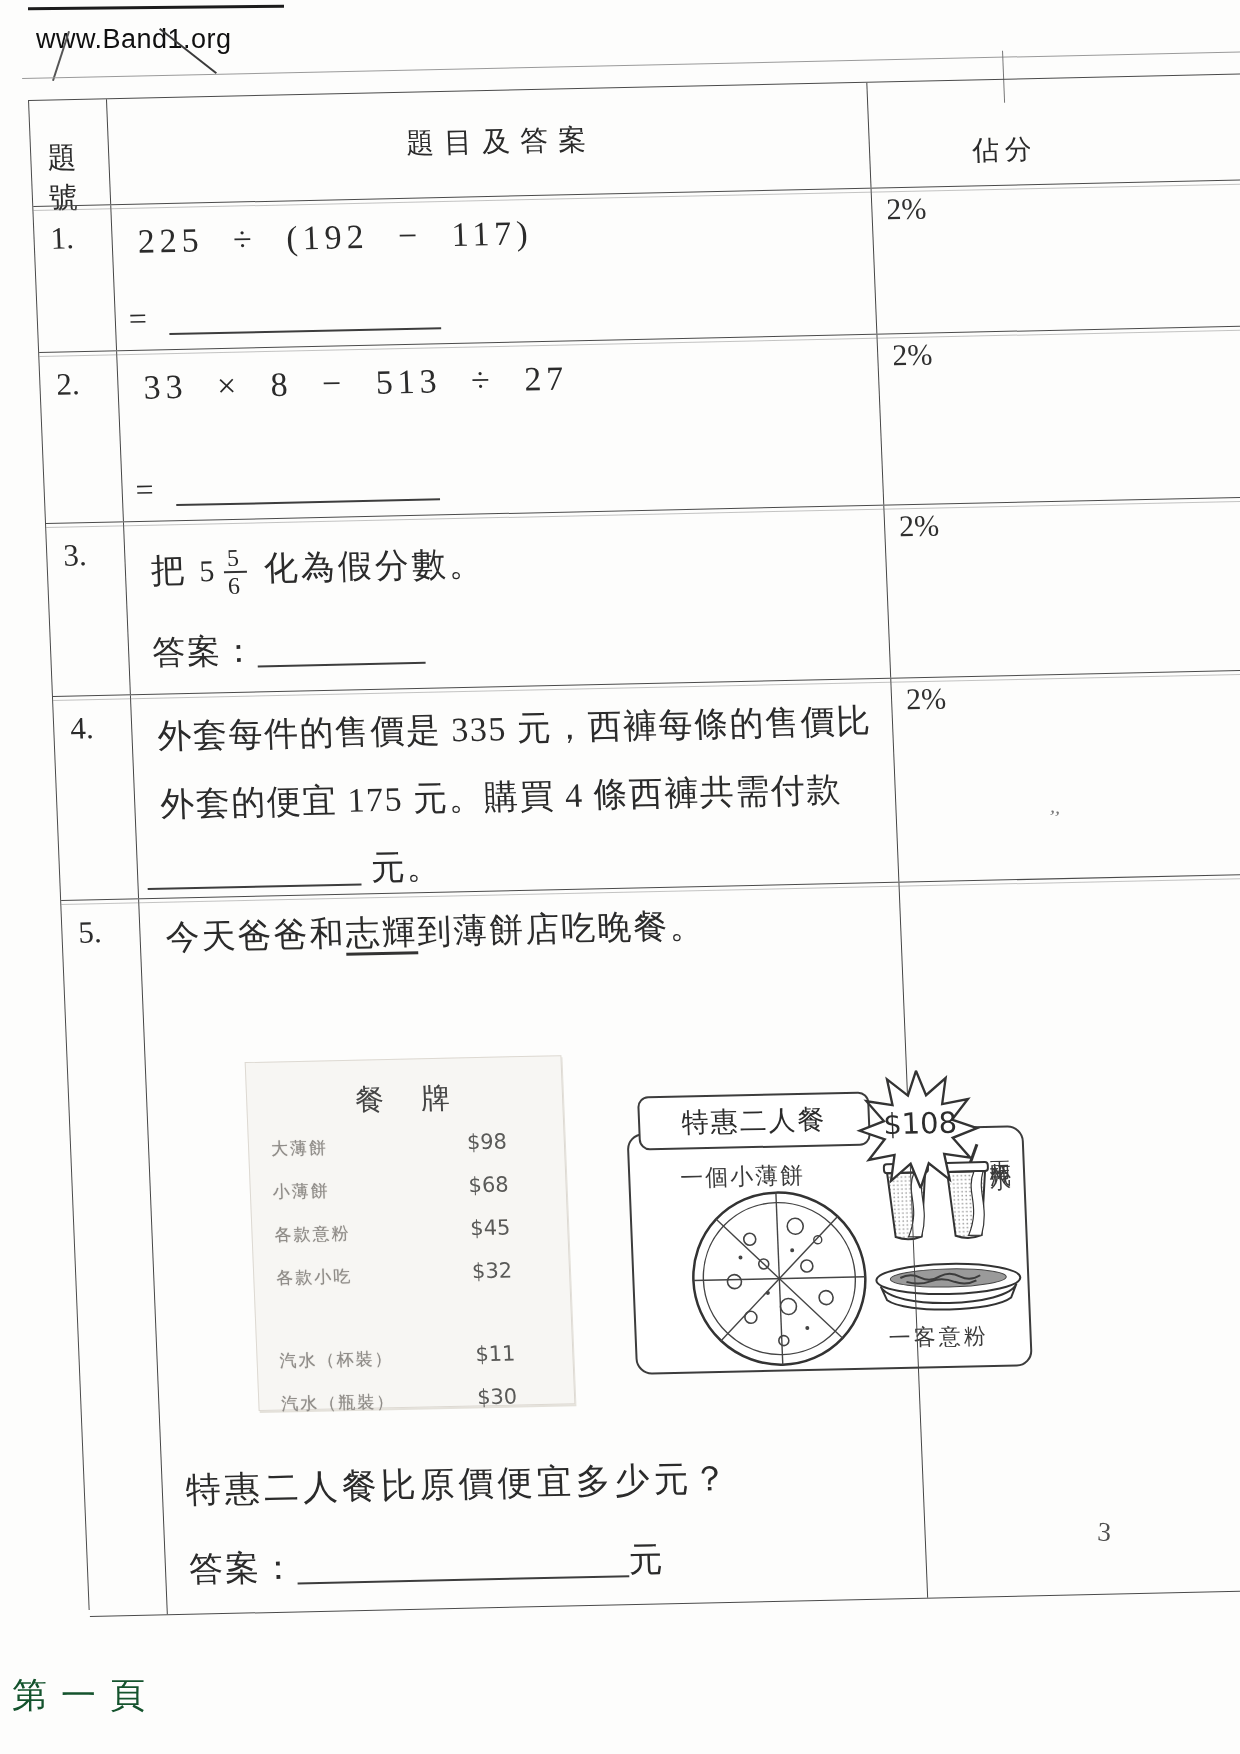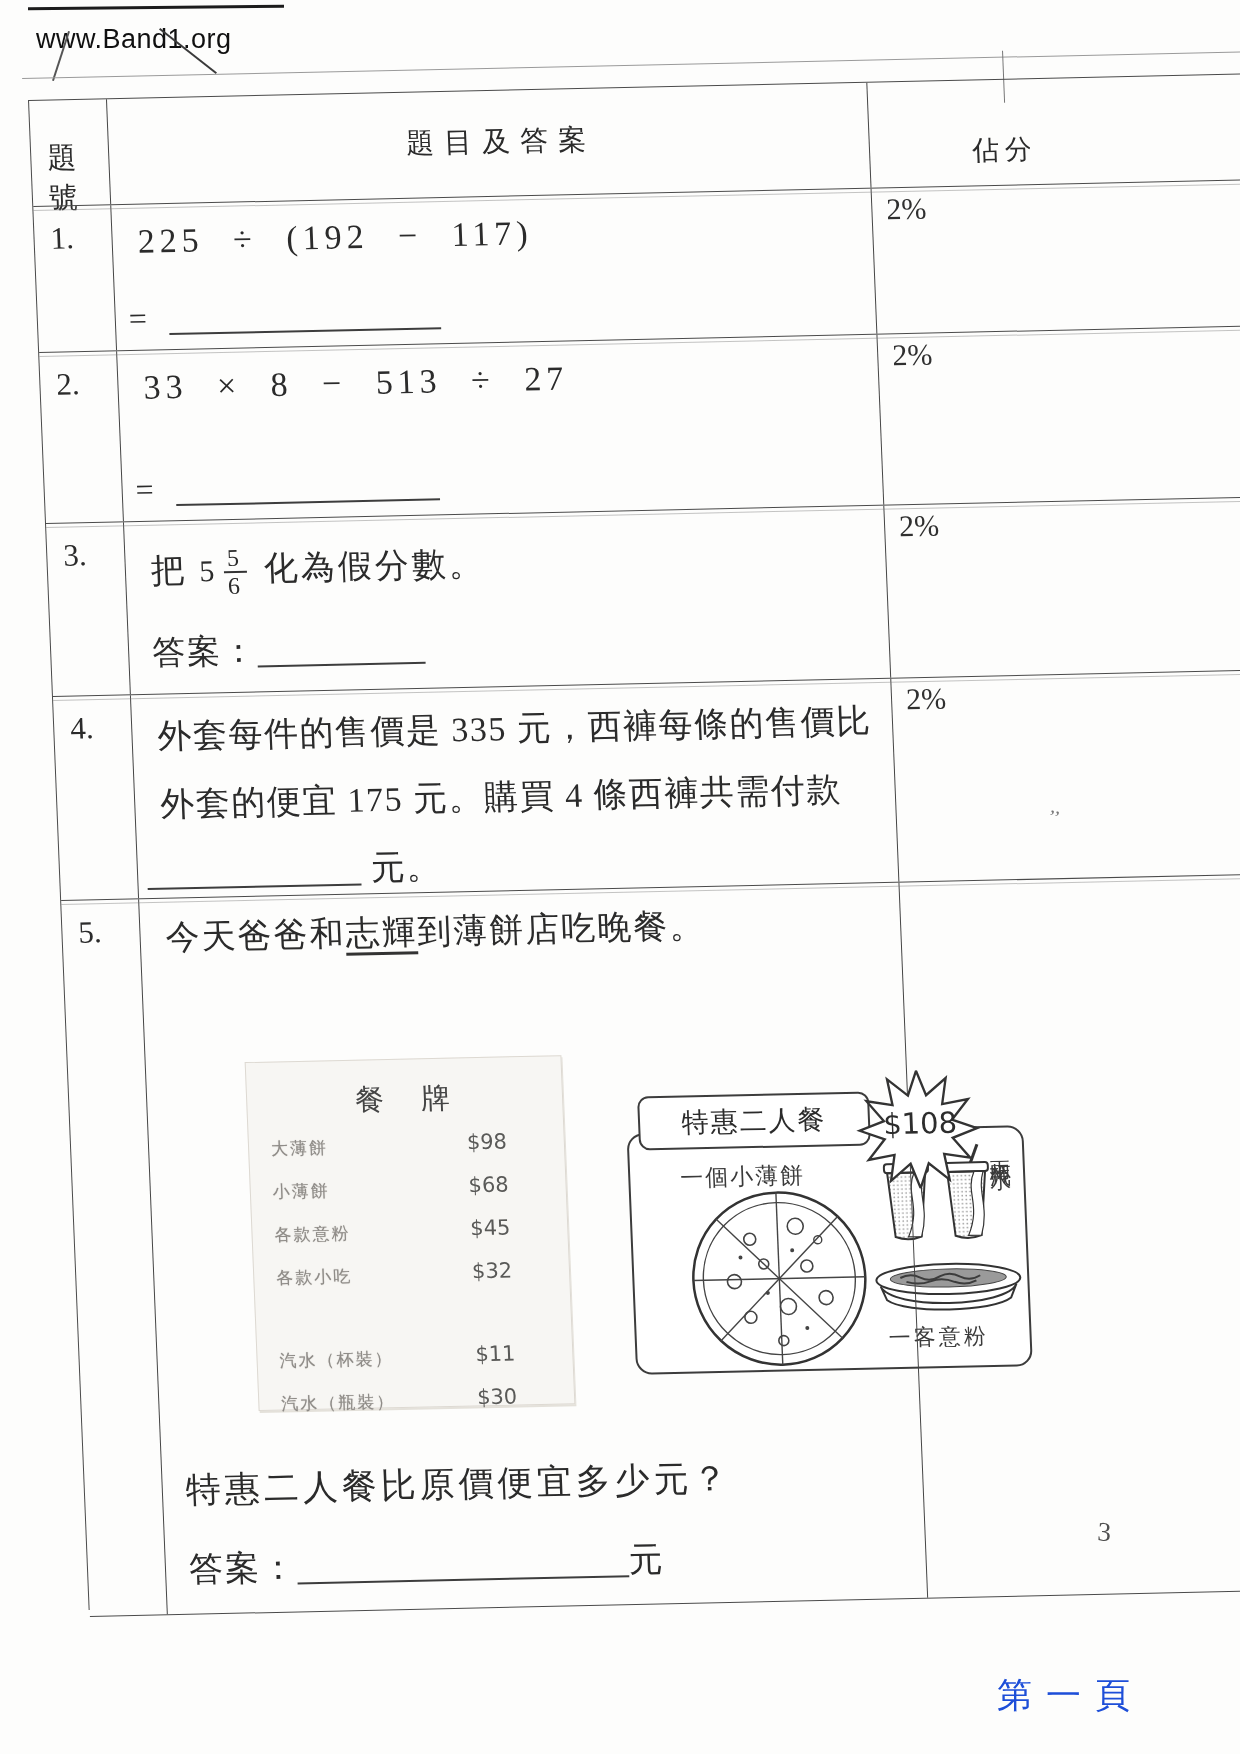--- a/index.html
+++ b/index.html
@@ -79,22 +79,22 @@
   .pizza{position:absolute;left:55px;top:56px;width:180px;height:180px;}
   .cups{position:absolute;left:246px;top:14px;width:120px;height:100px;}
   .drinks-label{position:absolute;left:356px;top:16px;height:120px;font-size:21px;color:#3a3a3a;
                 writing-mode:vertical-rl;letter-spacing:3px;}
   .pasta{position:absolute;left:238px;top:128px;width:152px;height:64px;}
   .pasta-label{position:absolute;left:252px;top:193px;font-size:22px;letter-spacing:3px;color:#3a3a3a;}
   .q5-question{position:absolute;left:22px;top:568px;font-size:35px;letter-spacing:4px;}
   .q5-ans{position:absolute;left:22px;top:648px;font-size:34px;letter-spacing:2px;}
   .q5-marks{position:absolute;left:172px;top:638px;font-size:27px;color:#4f4f4f;transform:rotate(6deg);}
   
-  .footer{position:absolute;left:4px;top:1672px;width:1140px;text-align:right;
-          font-size:35px;letter-spacing:14px;color:#1d4ed8;}
+  .footer{position:absolute;left:12px;top:1672px;width:1140px;text-align:left;
+          font-size:35px;letter-spacing:14px;color:#14532d;}
   svg{display:block;}
 </style>
 </head>
 <body>
 
 <div class="wm">www.Band1.org</div>
 <div class="art1"></div>
 <div class="art2"></div>
 <div class="art3"></div>
 <div class="artq">’’</div>

